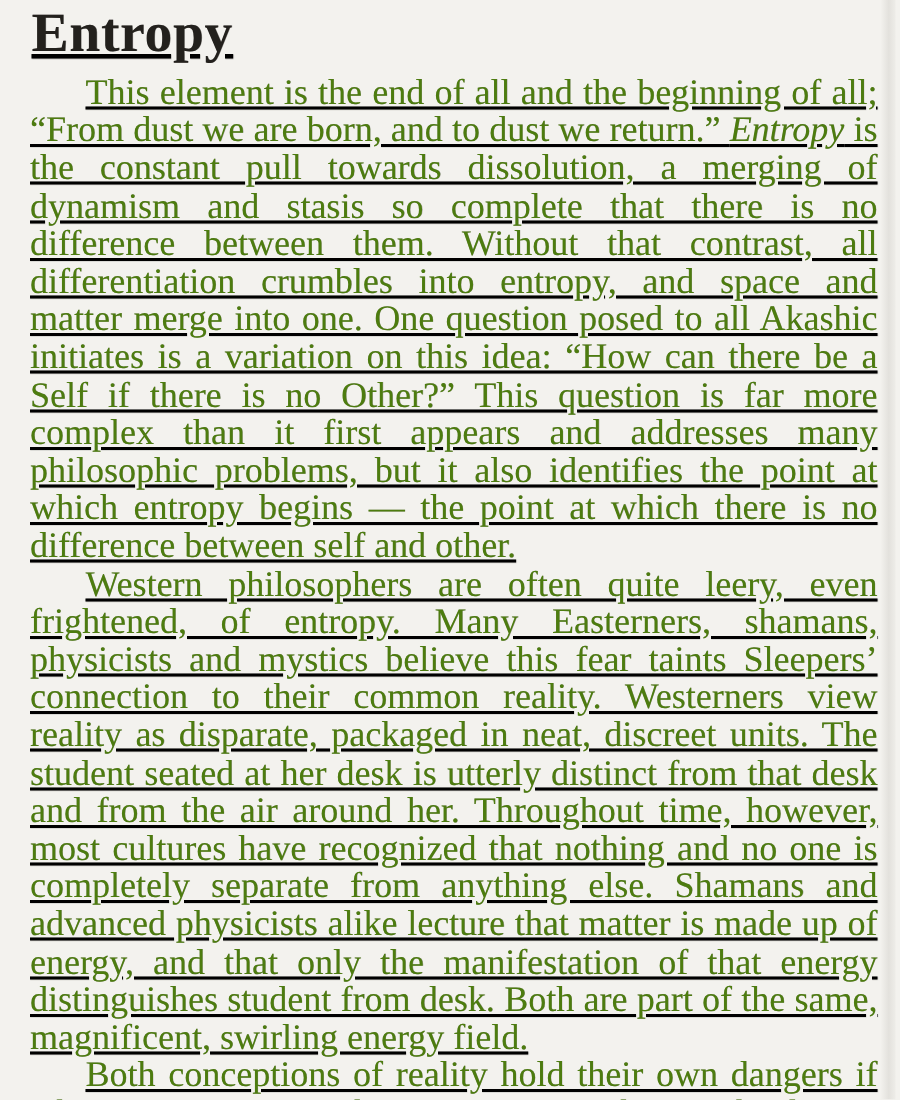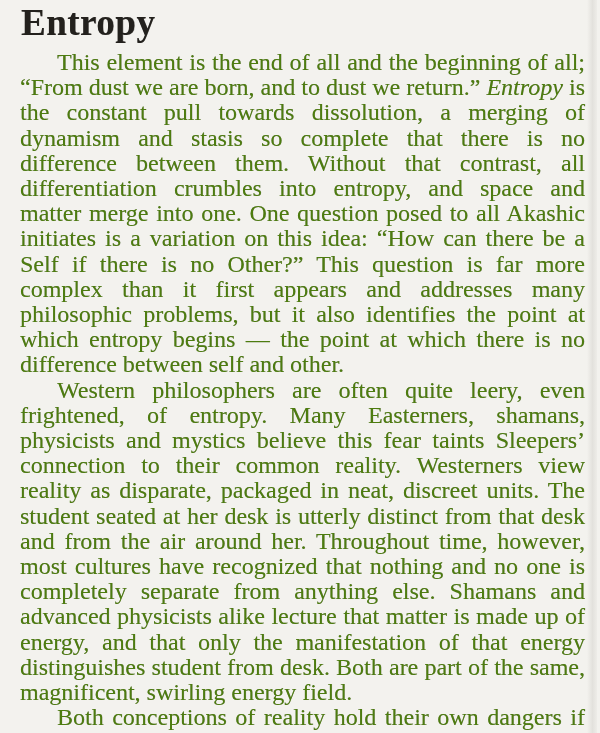--- a/index.html
+++ b/index.html
@@ -11,20 +11,21 @@
     height: 733px;
     background: #f3f2ee;
     overflow: hidden;
   }
   .page {
     position: relative;
     width: 600px;
     height: 733px;
     box-sizing: border-box;
     font-family: "Liberation Serif", "DejaVu Serif", serif;
+    text-decoration: underline;
   }
   .page-title {
     margin: 0;
     padding: 1px 0 0 21px;
     font-family: "Liberation Serif", "DejaVu Serif", serif;
     font-size: 37px;
     line-height: 44px;
     font-weight: 700;
     letter-spacing: 0.5px;
     color: #23211d;

